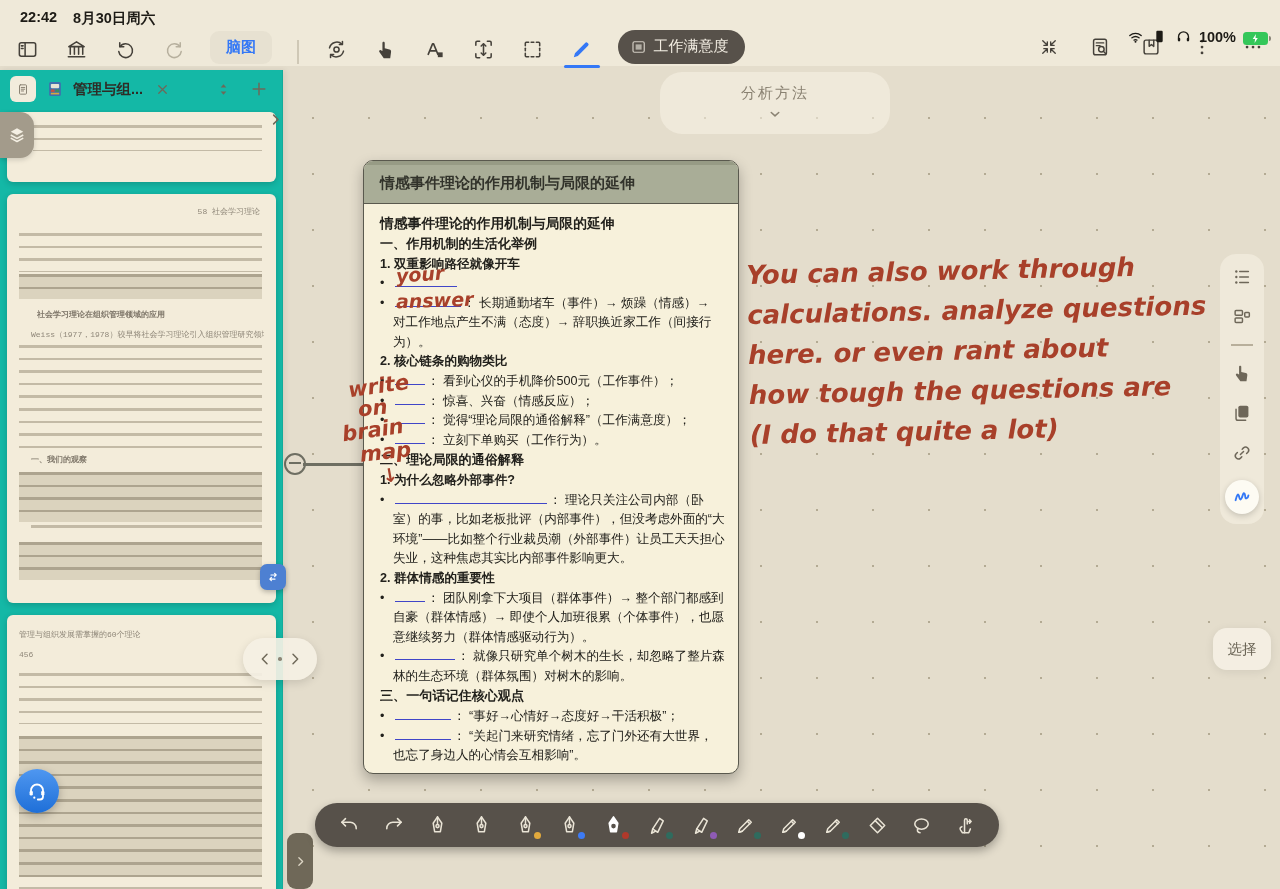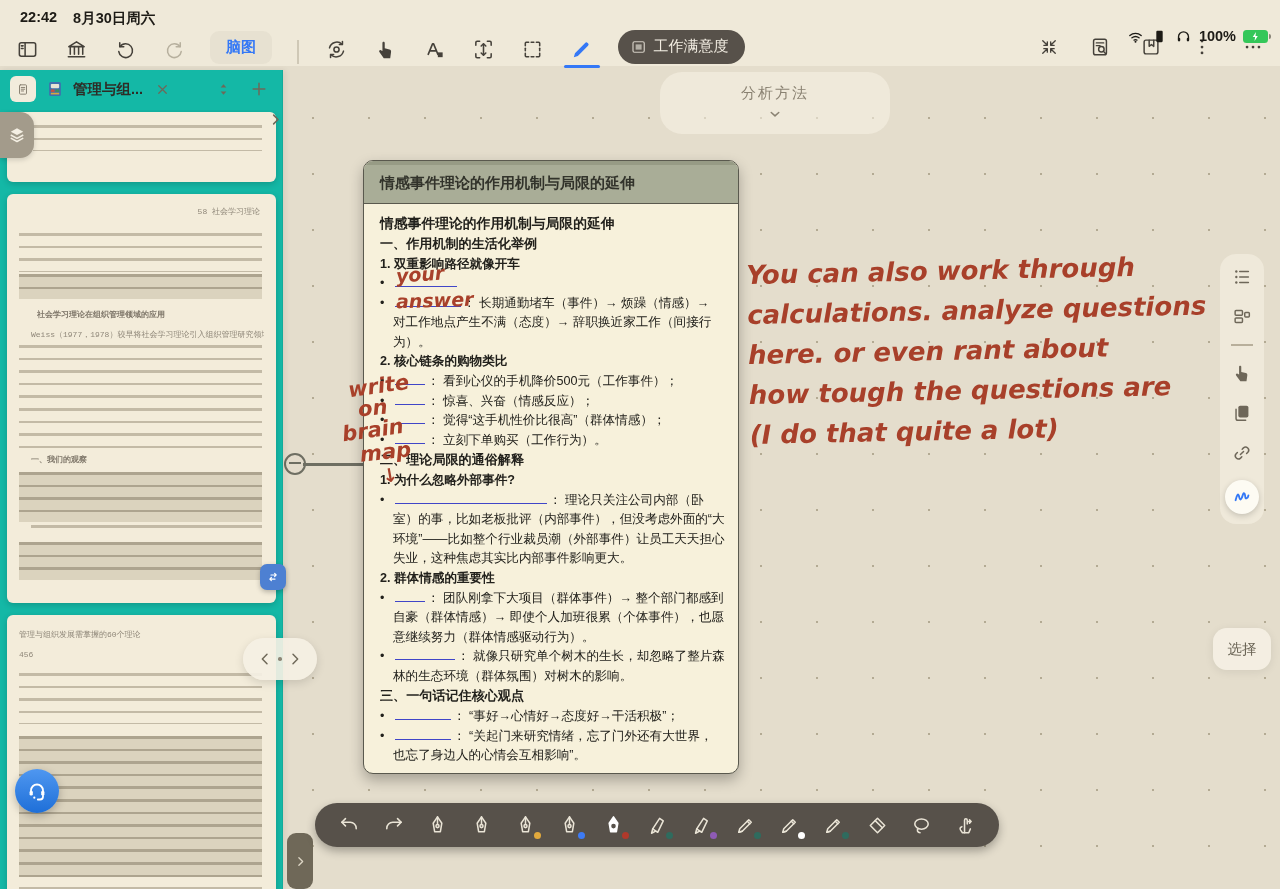--- a/index.html
+++ b/index.html
@@ -2,21 +2,21 @@
 <html><head>
 <meta charset="utf-8">
 <style>
   html,body{margin:0;padding:0;background:#c9c2b2;}
   #app{position:relative;width:1280px;height:889px;overflow:hidden;background:#efe9d9;
        font-family:"Liberation Sans","DejaVu Sans",sans-serif;-webkit-font-smoothing:antialiased;}
   
   .statusbar{position:absolute;top:0;left:0;right:0;height:28px;display:flex;justify-content:space-between;
              align-items:center;padding:4px 12px 0 20px;color:#1d1b16;font-weight:bold;font-size:14.5px;z-index:9;}
   .sb-left{display:flex;gap:16px;}
-  .sb-right{display:flex;align-items:center;gap:7px;color:#1d1b16;margin-top:36px;}
+  .sb-right{display:flex;align-items:flex-end;gap:7px;color:#1d1b16;margin-top:36px;}
   .battery-pill{position:relative;width:25px;height:13px;background:#34c759;border-radius:3.5px;display:flex;
                 align-items:center;justify-content:center;}
   .battery-pill:after{content:"";position:absolute;right:-3px;top:4px;width:2px;height:5px;background:#8a8578;border-radius:0 2px 2px 0;}
   
   .topbar{position:absolute;top:28px;left:0;right:0;height:38px;background:#efe9d9;display:flex;align-items:center;
           justify-content:space-between;padding:0 14px;color:#45413a;z-index:8;}
   .tb-left,.tb-right{display:flex;align-items:flex-end;}
   .tb-left{gap:23px;}
   .tb-right{gap:25px;}
   .tbtn{position:relative;background:none;border:none;padding:0;color:#45413a;width:26px;height:30px;
@@ -359,21 +359,21 @@
         <div class="nl-b">
           <span class="bdot">•</span>
           <div class="bcontent"><span class="blank" style="width: 30px;"></span><span class="btext">： 看到心仪的手机降价500元（工作事件）；</span></div>
         </div>
         <div class="nl-b">
           <span class="bdot">•</span>
           <div class="bcontent"><span class="blank" style="width: 30px;"></span><span class="btext">： 惊喜、兴奋（情感反应）；</span></div>
         </div>
         <div class="nl-b">
           <span class="bdot">•</span>
-          <div class="bcontent"><span class="blank" style="width: 30px;"></span><span class="btext">： 觉得“这手机性价比很高”（群体情感）；</span></div>
+          <div class="bcontent"><span class="blank" style="width: 30px;"></span><span class="btext">： 觉得“理论局限的通俗解释”（工作满意度）；</span></div>
         </div>
         <div class="nl-b">
           <span class="bdot">•</span>
           <div class="bcontent"><span class="blank" style="width: 30px;"></span><span class="btext">： 立刻下单购买（工作行为）。</span></div>
         </div>
         <div class="nl-h">二、理论局限的通俗解释</div>
         <div class="nl-n">1. 为什么忽略外部事件?</div>
         <div class="nl-b">
           <span class="bdot">•</span>
           <div class="bcontent"><span class="blank" style="width: 152px;"></span><span class="btext">： 理论只关注公司内部（卧室）的事，比如老板批评（内部事件），但没考虑外面的“大环境”——比如整个行业裁员潮（外部事件）让员工天天担心失业，这种焦虑其实比内部事件影响更大。</span></div>

